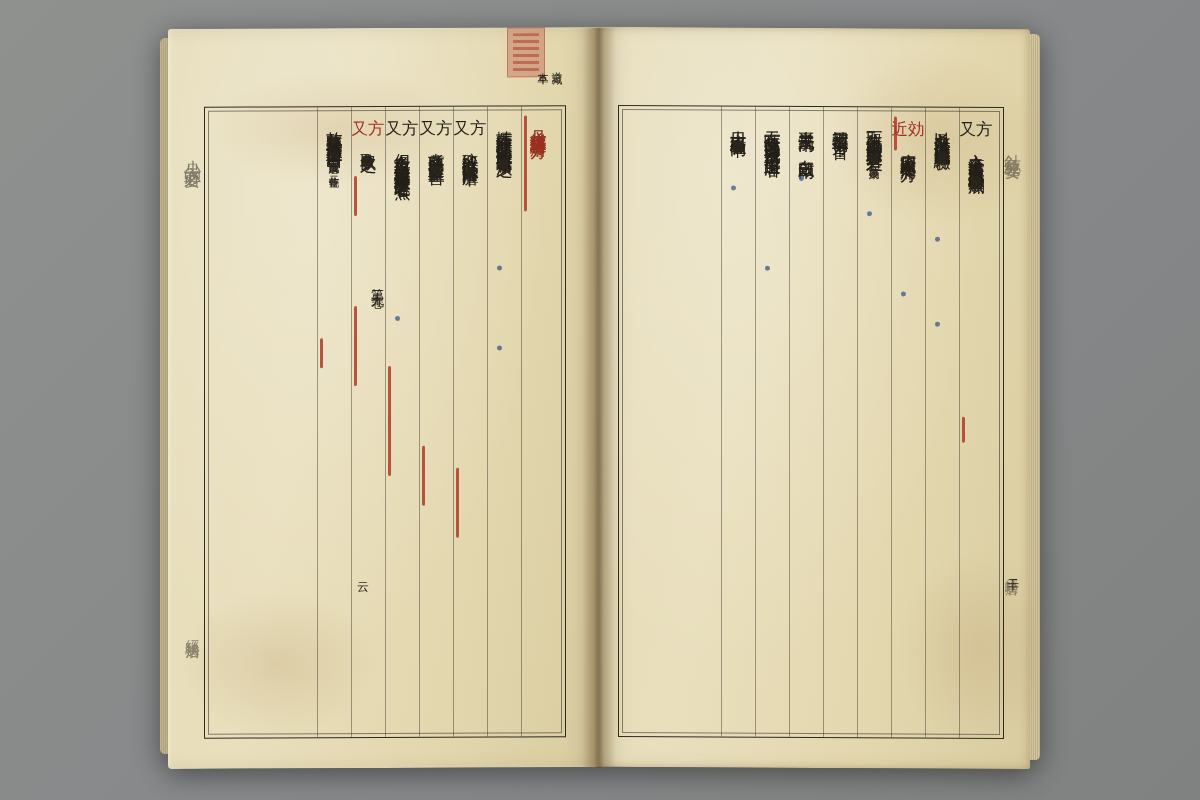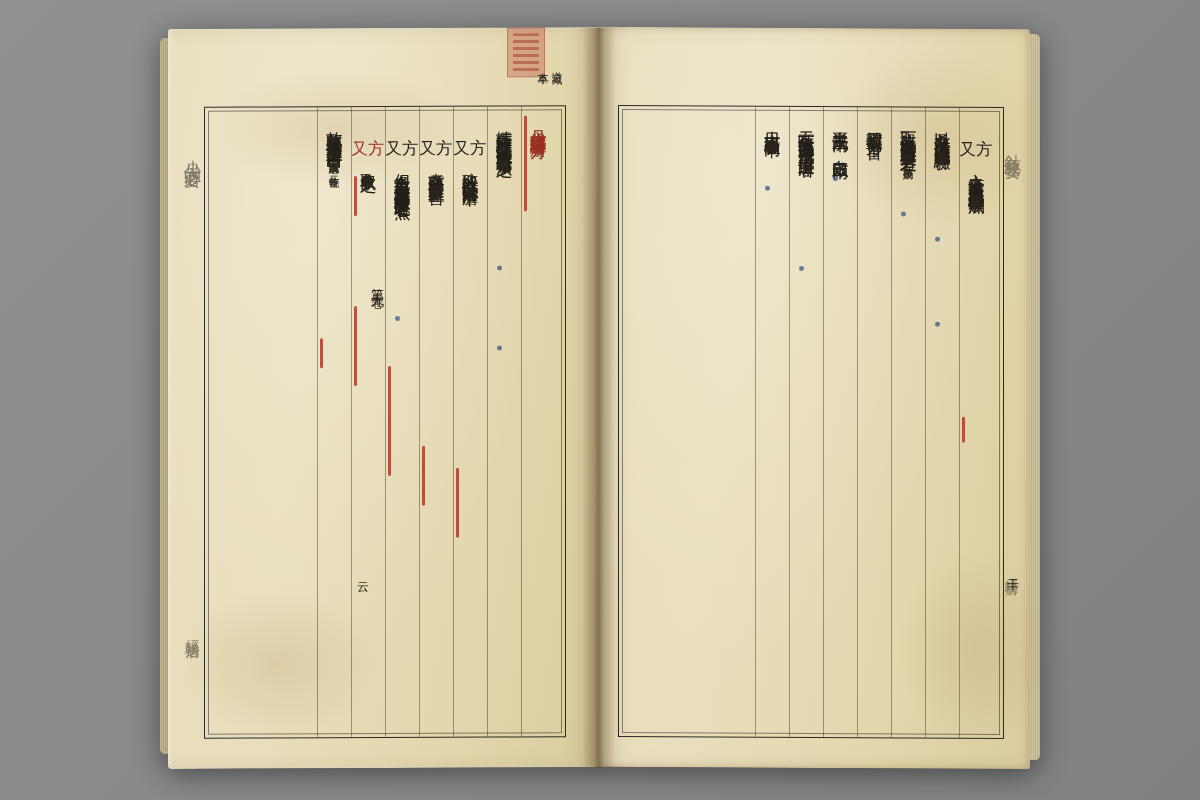--- a/index.html
+++ b/index.html
@@ -154,21 +154,20 @@
     font-size: 16.5px;
     line-height: 1.06;
     letter-spacing: 1.6px;
     color: #23201a;
     white-space: pre;
     text-shadow: 0 0 0.4px rgba(0,0,0,0.35);
   }
   .col-head {
     font-size: 16.5px;
     color: #23201a;
-    margin-top: 20px;
   }
   .red {
     color: #9d2f22;
   }
   .mark-red {
     position: absolute;
     width: 3px;
     background: #b03a24;
     border-radius: 2px;
     opacity: .85;
@@ -331,20 +330,26 @@
             <div class="mark-red" style="top:300px;height:26px;"></div>
           </div>
 
           <div class="col">
             <div class="col-text">以桑灰汁溫之以漬瘡大艮姚云神驗</div>
             <div class="annot">丹後千金同出第十八卷中</div>
             <div class="dot-blue" style="top:120px;left:10px;"></div>
             <div class="dot-blue" style="top:205px;left:10px;"></div>
           </div>
 
+          <div class="col">
+            <div class="col-head red">近効</div>
+            <div class="col-text">療瘡因水火疼痛方</div>
+            <div class="mark-red" style="top:0px;height:34px;"></div>
+            <div class="dot-blue" style="top:175px;left:10px;"></div>
+          </div>
 
           <div class="col">
             <div class="col-text">取生葱一束擣以腳踏上須臾更者之差</div>
             <div class="annot">本草陳藏房給 事舉茂効</div>
             <div class="dot-blue" style="top:95px;left:10px;"></div>
           </div>
 
           <div class="col">
             <div class="col-text">被刀箭傷方一十一首</div>
           </div>

